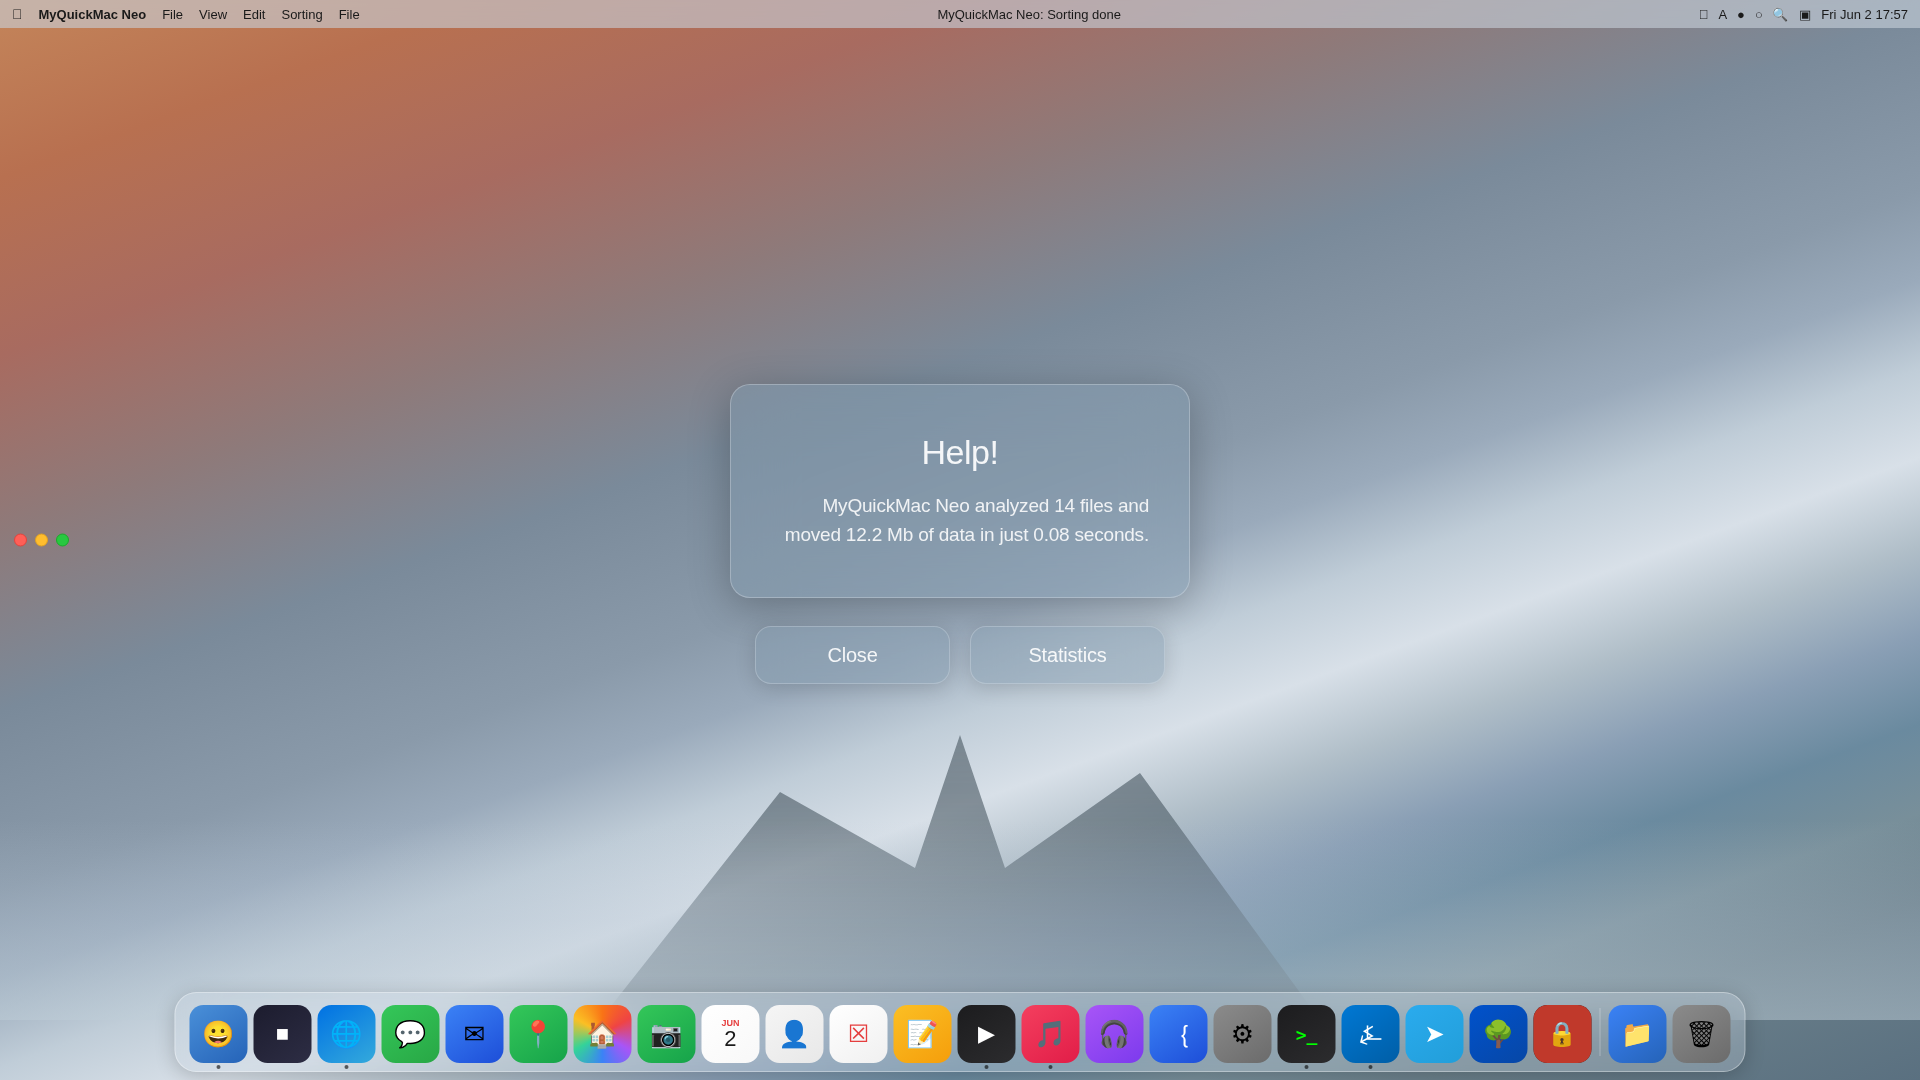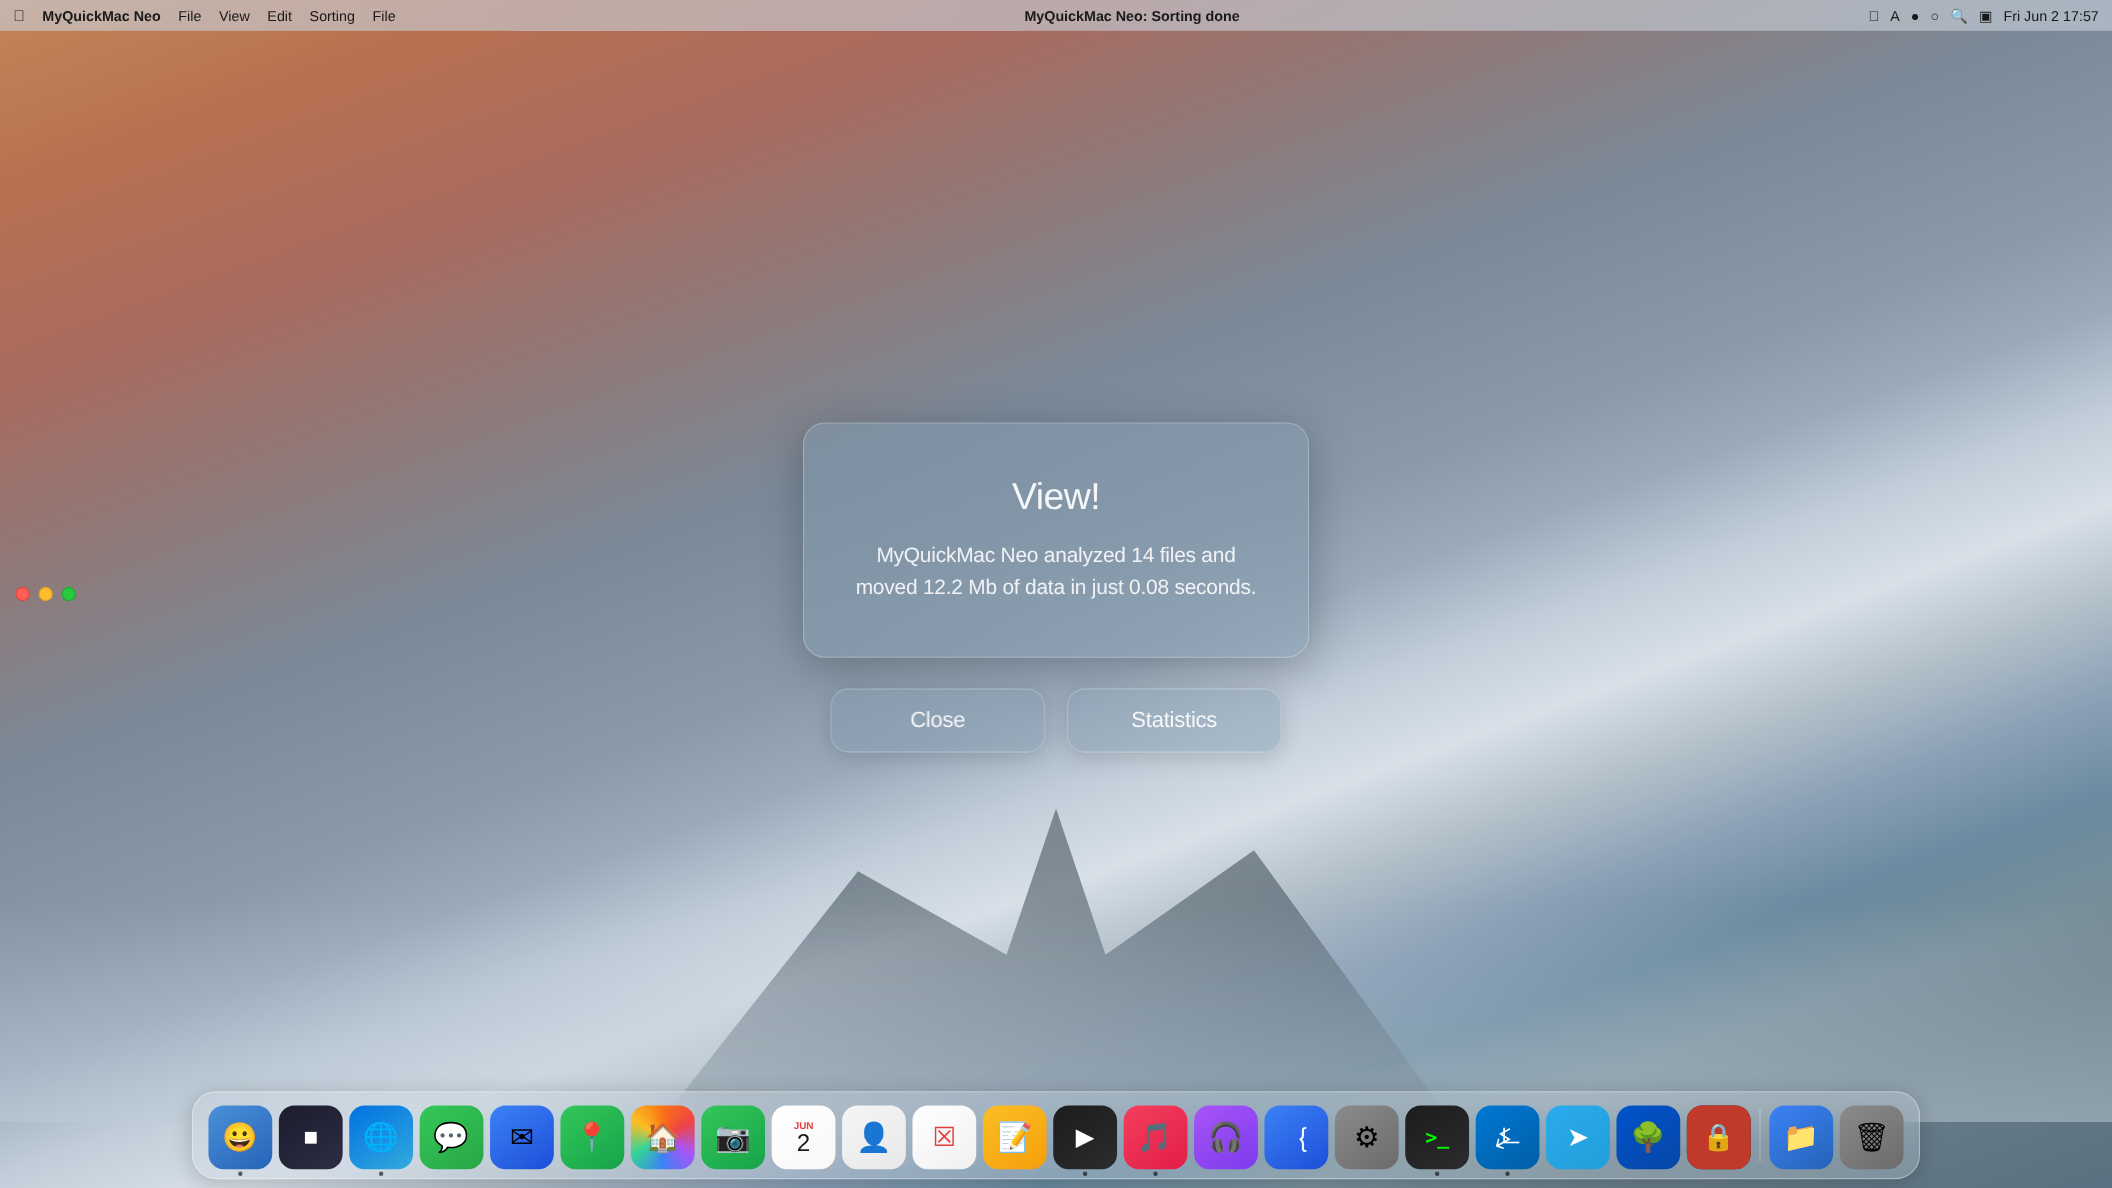--- a/index.html
+++ b/index.html
@@ -96,21 +96,21 @@
       cursor: default;
     }
 
     .menu-item-bold {
       font-weight: 700;
     }
 
     .window-title {
       font-size: 13px;
       color: #1a1a1a;
-      font-weight: 700;
+      font-weight: 400;
     }
 
     .traffic-lights {
       position: absolute;
       left: 14px;
       top: 50%;
       transform: translateY(-50%);
       display: flex;
       gap: 8px;
       align-items: center;
@@ -156,20 +156,21 @@
       margin-bottom: 20px;
       letter-spacing: -0.5px;
     }
 
     .dialog-body {
       font-size: 19px;
       font-weight: 300;
       color: rgba(255,255,255,0.88);
       line-height: 1.5;
       letter-spacing: -0.2px;
+      text-align: right;
     }
 
     .dialog-buttons {
       display: flex;
       gap: 20px;
       align-items: center;
     }
 
     .dialog-btn {
       width: 195px;
@@ -329,21 +330,21 @@
 
   <div class="traffic-lights">
     <div class="traffic-light traffic-light-close"></div>
     <div class="traffic-light traffic-light-minimize"></div>
     <div class="traffic-light traffic-light-maximize"></div>
   </div>
 
   <div class="dialog-container">
 
     <div class="dialog-card">
-      <div class="dialog-title">View!</div>
+      <div class="dialog-title">Help!</div>
       <div class="dialog-body">MyQuickMac Neo analyzed 14 files and moved 12.2 Mb of data in just 0.08 seconds.</div>
     </div>
 
     <div class="dialog-buttons">
       <button class="dialog-btn">Close</button>
       <button class="dialog-btn">Statistics</button>
     </div>
 
   </div>
 

